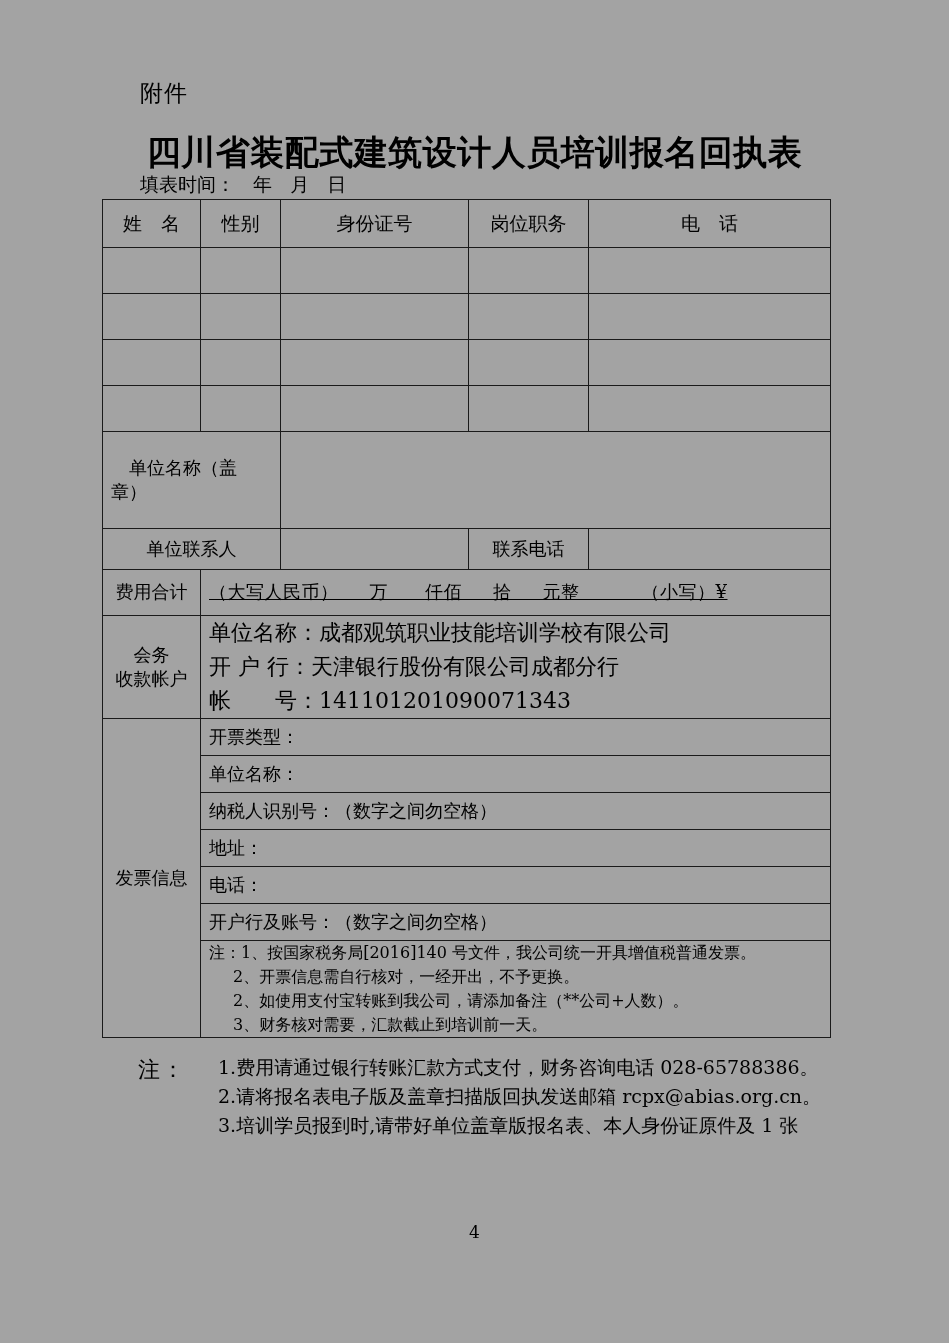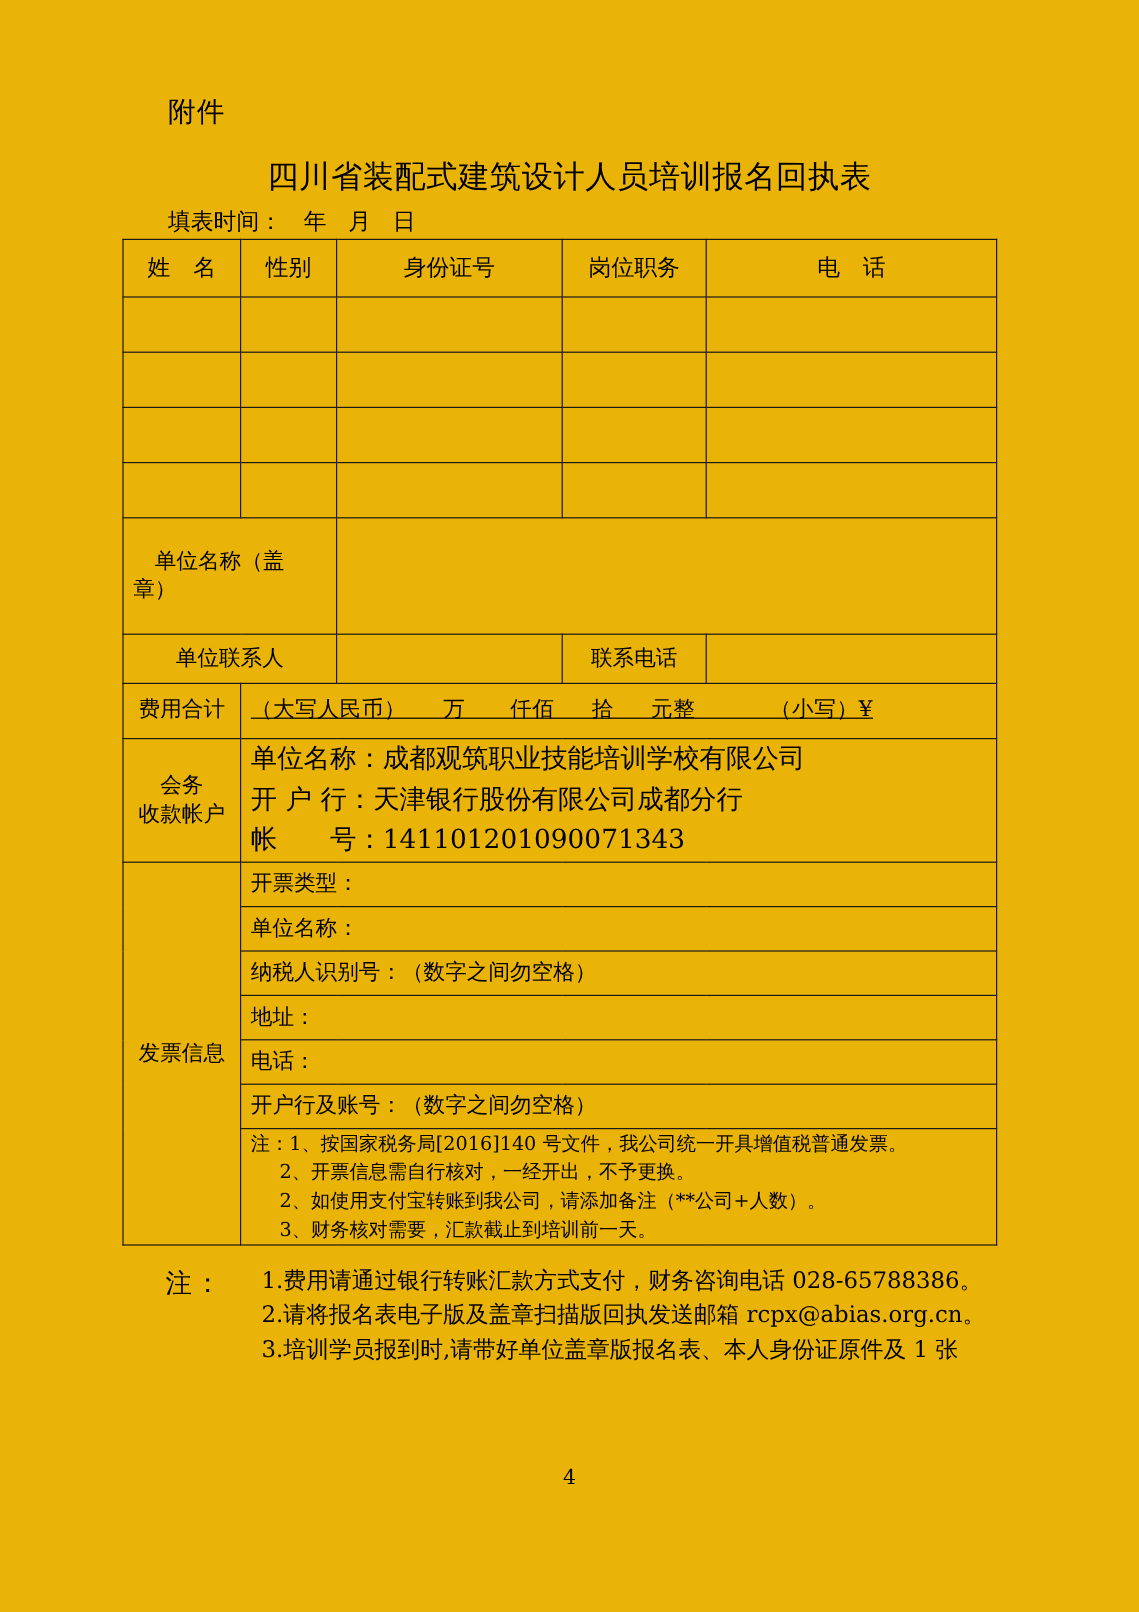--- a/index.html
+++ b/index.html
@@ -12,41 +12,41 @@
     height: 1343px;
     position: relative;
     font-family: "DejaVu Sans", "Liberation Sans", sans-serif;
     color: #000000;
     overflow: hidden;
   }
 
   .page {
     position: absolute;
     inset: 0;
-    background: #eab308;
+    background: #a3a3a3;
   }
 
   
   .attachment-label {
     position: absolute;
     left: 140px;
     top: 78px;
     font-size: 23px;
     letter-spacing: 1px;
     font-family: "DejaVu Serif", "Liberation Serif", serif;
   }
 
   .doc-title {
     position: absolute;
     left: 0;
     right: 0;
     top: 130px;
     text-align: center;
-    font-size: 26px;
-    font-weight: normal;
+    font-size: 34px;
+    font-weight: bold;
     letter-spacing: 0.5px;
     font-family: "DejaVu Sans", "Liberation Sans", sans-serif;
   }
 
   .fill-date {
     position: absolute;
     left: 140px;
     top: 172px;
     font-size: 19px;
     font-family: "DejaVu Serif", "Liberation Serif", serif;

